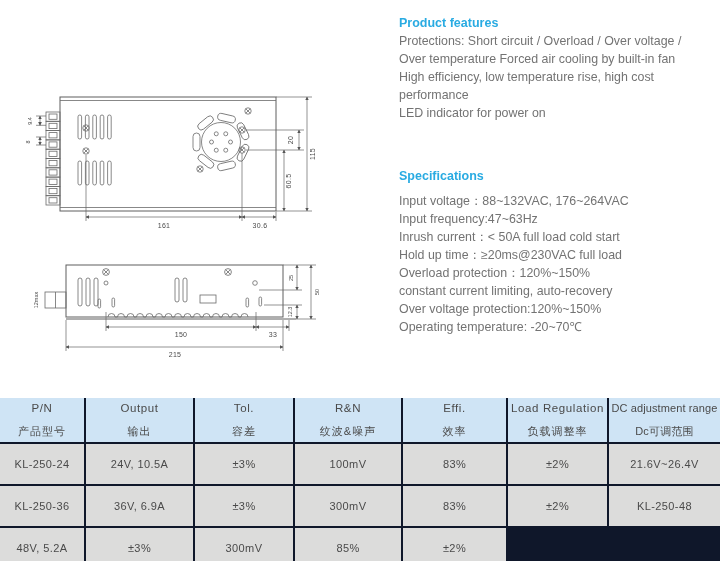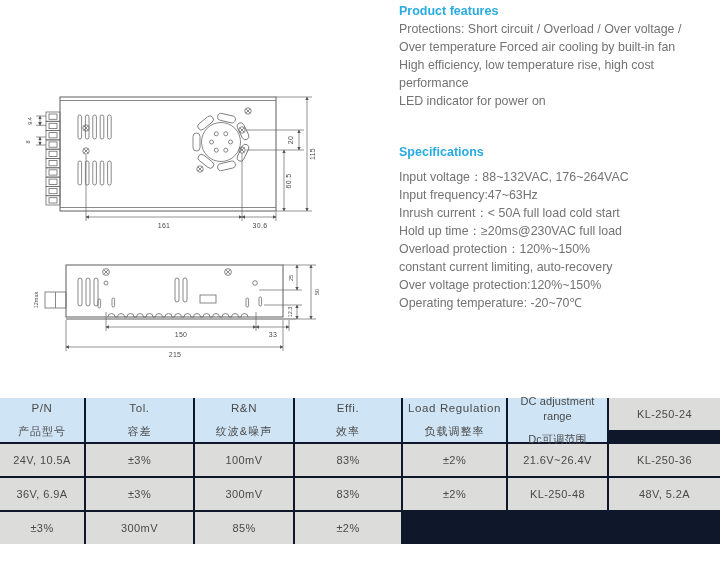--- a/index.html
+++ b/index.html
@@ -12,39 +12,39 @@
   #topView{left:18px;top:85px;}
   #sideView{left:18px;top:250px;}
   .drawing svg{display:block;}
   .oline{stroke:#5e5e5e;stroke-width:1;fill:none;}
   .oline-thin{stroke:#6a6a6a;stroke-width:.8;fill:none;}
   .dim{stroke:#666;stroke-width:.7;fill:none;}
   .dimtxt{font-size:7px;fill:#4a4a4a;letter-spacing:.3px;}
   .dimtxt-s{font-size:5.5px;fill:#4a4a4a;}
   
   .textcol{position:absolute;left:399px;top:0;width:321px;}
-  .sec-heading{color:#29abe2;font-weight:bold;font-size:12.5px;line-height:18px;margin:0;padding-top:2px;}
+  .sec-heading{color:#29abe2;font-weight:bold;font-size:12.5px;line-height:18px;margin:0;padding-top:14px;}
   .bodyline{font-size:12.4px;line-height:18px;color:#737373;white-space:nowrap;}
   .spec-gap{height:31px;}
   
   .spec-table{
     position:absolute;left:0;top:398px;width:720px;
     display:grid;grid-template-columns:84px 107px 98px 106px 103px 99px auto;
     grid-auto-rows:auto;gap:2px;background:#0f172a;
   }
   .th{
     background:#cfe4f5;height:44px;display:flex;flex-direction:column;
     align-items:center;justify-content:center;text-align:center;
   }
   .th .en{font-size:11.5px;color:#4a4a4a;letter-spacing:.6px;line-height:15px;}
   .th .zh{font-size:11px;color:#4a4a4a;letter-spacing:1px;line-height:15px;margin-top:8px;}
   .th.small .en{font-size:11px;letter-spacing:.1px;}
   .th.small .zh{letter-spacing:.2px;}
   .td{
-    background:#dcdcdb;height:32px;display:flex;align-items:center;justify-content:center;
+    background:#dcdcdb;height:40px;display:flex;align-items:center;justify-content:center;
     font-size:11px;color:#4a4a4a;letter-spacing:.4px;text-align:center;
   }
 </style>
 </head>
 <body>
 
 <div class="drawing" id="topView">
 <svg width="302" height="152" viewBox="0 0 302 152">
   <defs>
     <marker id="arrA" viewBox="0 0 10 10" refX="9" refY="5" markerWidth="5.5" markerHeight="5.5" orient="auto-start-reverse">
@@ -255,20 +255,24 @@
   <div class="bodyline">Operating temperature:  -20~70℃</div>
 </div>
 
 <div class="spec-table">
 
   <div class="th">
     <span class="en">P/N</span>
     <span class="zh">产品型号</span>
   </div>
   <div class="th">
+    <span class="en">Output</span>
+    <span class="zh">输出</span>
+  </div>
+  <div class="th">
     <span class="en">Tol.</span>
     <span class="zh">容差</span>
   </div>
   <div class="th">
     <span class="en">R&amp;N</span>
     <span class="zh">纹波&amp;噪声</span>
   </div>
   <div class="th">
     <span class="en">Effi.</span>
     <span class="zh">效率</span>

